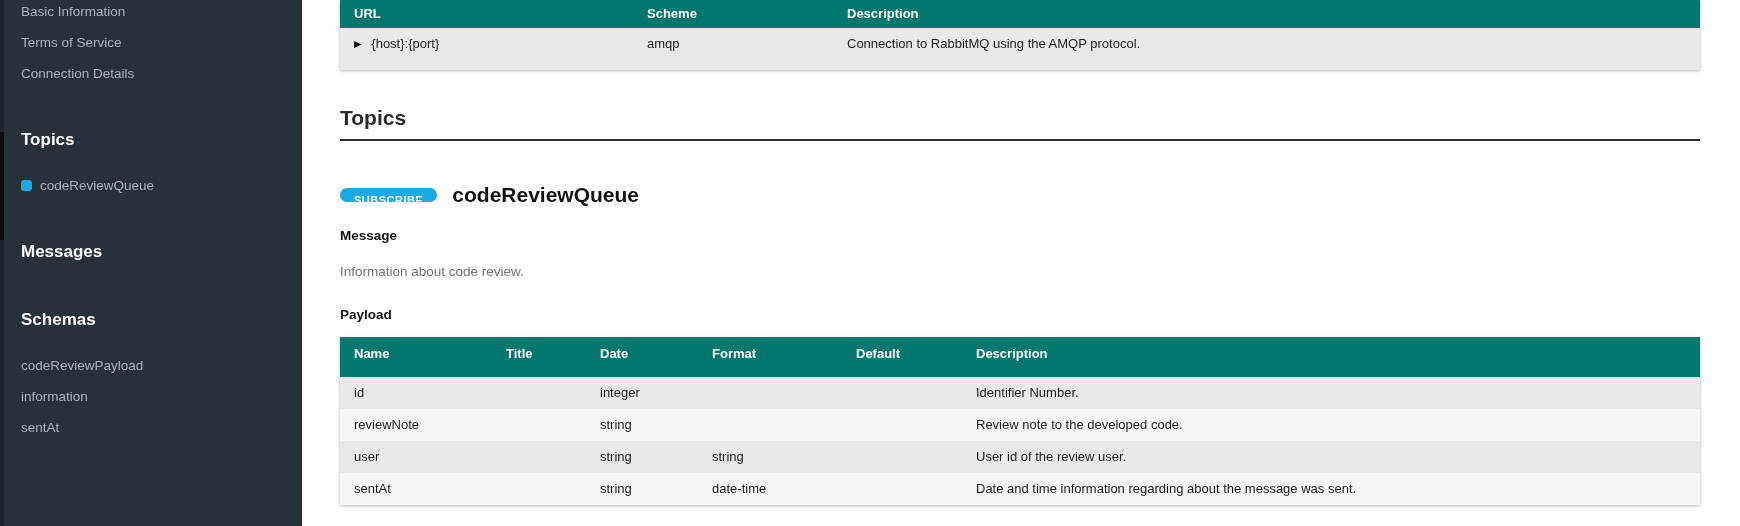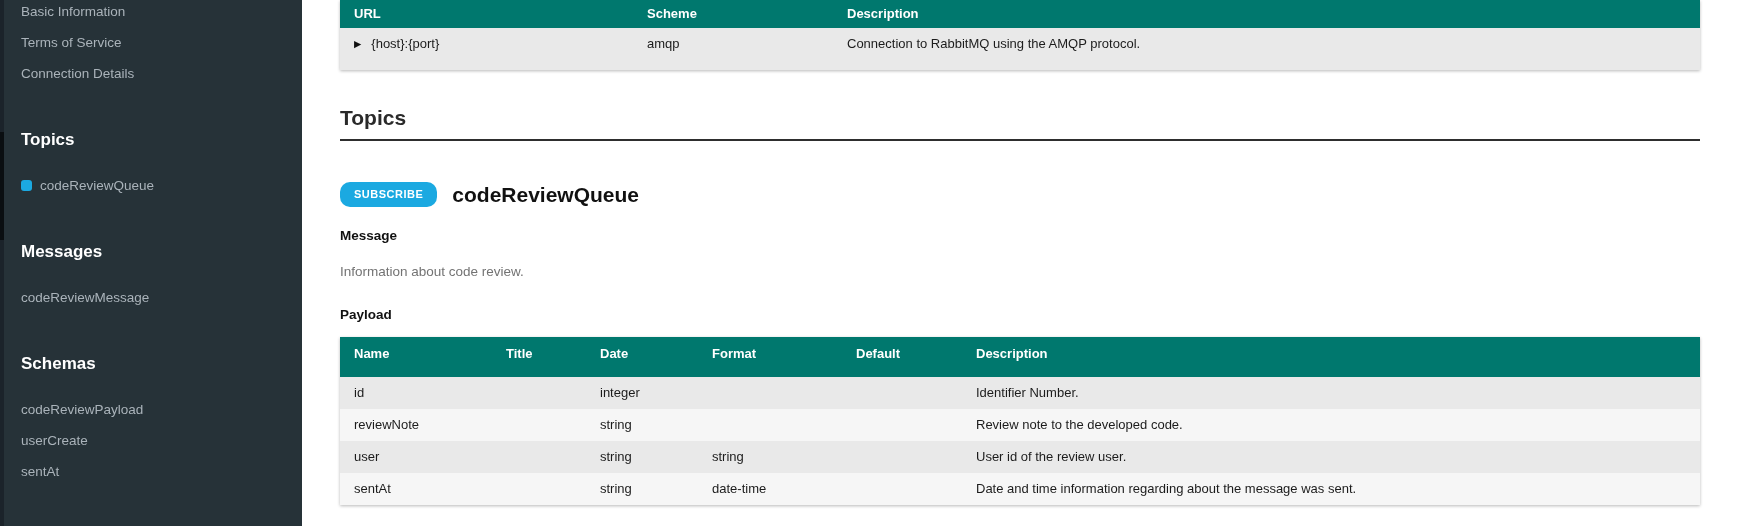--- a/index.html
+++ b/index.html
@@ -87,21 +87,21 @@
   }
   .topic-head {
     margin-top: 41px;
     display: flex; align-items: center;
   }
   .badge {
     display: inline-block;
     background: var(--accent-blue, #1ba9e1);
     color: #fff; font-size: 11px; font-weight: bold;
     letter-spacing: 0.5px;
-    line-height: 25px; height: 25px; padding: 0 14px;
+    line-height: 25px; height: 14px; padding: 0 14px;
     border-radius: 10px;
   }
   .topic-name {
     margin-left: 15px;
     font-size: 21px; line-height: 25px; font-weight: bold; color: #111;
   }
   .lbl  { font-size: 13.5px; font-weight: bold; color: #111; line-height: 15px; }
   .lbl.msg { margin-top: 21px; }
   .lbl.pay { margin-top: 28px; }
   .desc { font-size: 13.5px; color: #737373; line-height: 15px; margin-top: 21px; }
@@ -118,25 +118,24 @@
     <a class="sb-item">Basic Information</a>
     <a class="sb-item">Terms of Service</a>
     <a class="sb-item">Connection Details</a>
 
     <h2 class="sb-heading">Topics</h2>
     <a class="sb-item">
       <span class="dot"></span><span>codeReviewQueue</span>
     </a>
 
     <h2 class="sb-heading">Messages</h2>
-    <a class="sb-item">codeReviewMessage</a>
 
     <h2 class="sb-heading">Schemas</h2>
     <a class="sb-item">codeReviewPayload</a>
-    <a class="sb-item">userCreate</a>
+    <a class="sb-item">information</a>
     <a class="sb-item">sentAt</a>
   </nav>
 </aside>
 
 <main class="main">
 
   <section class="panel">
     <table class="tbl servers-tbl">
       <colgroup>
           <col style="width:293px">

